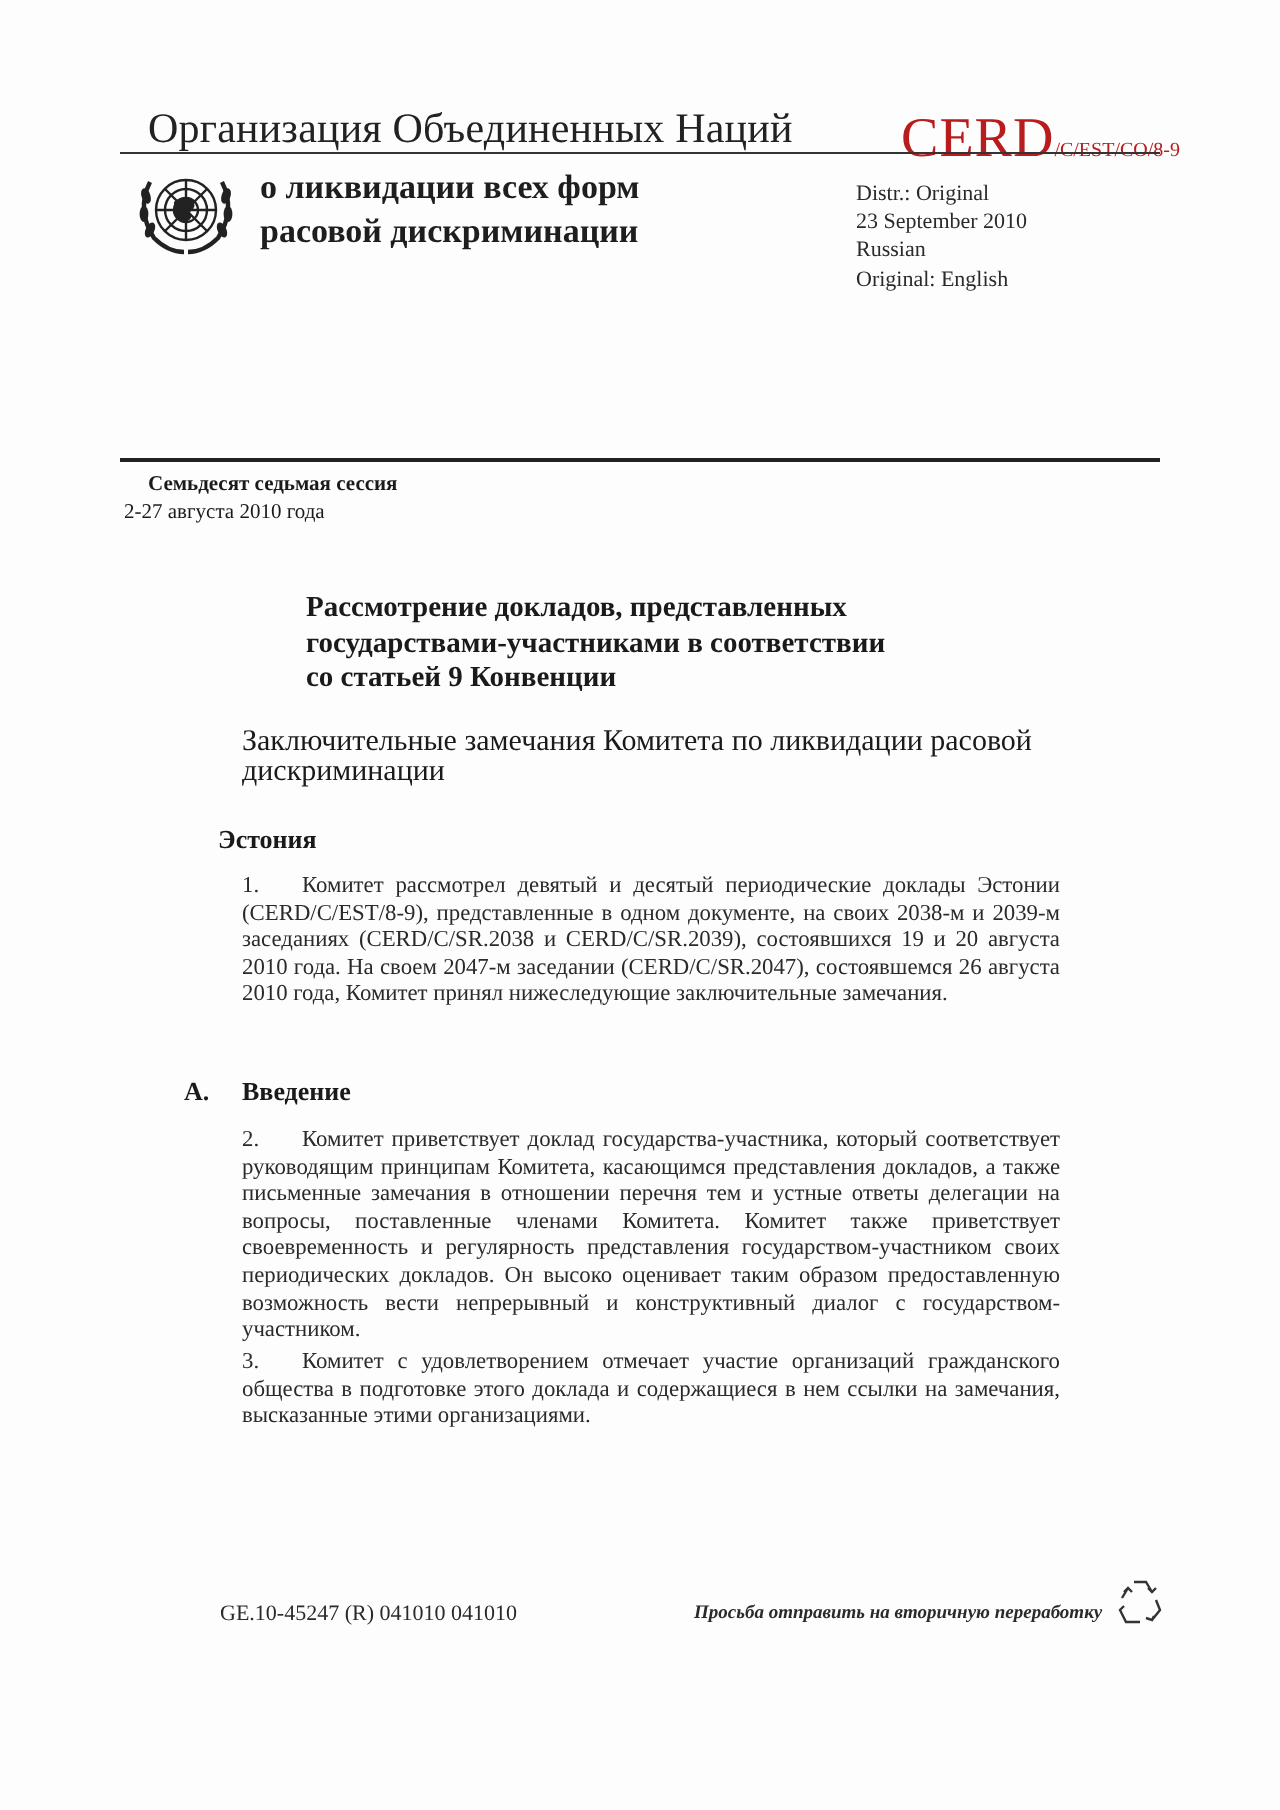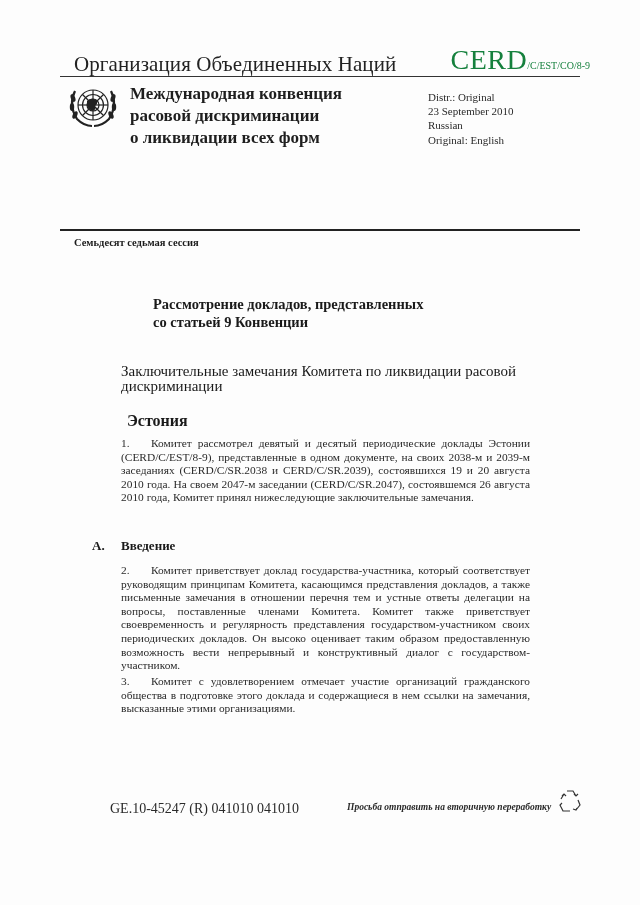--- a/index.html
+++ b/index.html
@@ -1,42 +1,42 @@
 <!DOCTYPE html>
 <html><head>
 <meta charset="utf-8">
 <style>
   html, body { margin: 0; padding: 0; background: #fdfdfd; }
   body { width: 640px; height: 905px; position: relative; overflow: hidden;
          font-family: "Liberation Serif", "DejaVu Serif", serif; color: #1a1a1a; }
   .abs { position: absolute; }
   .org { left: 62px; top: 52px; font-size: 21px; letter-spacing: 0.1px; color: #222; margin-left: 12px; }
-  .symbol { right: 50px; top: 44px; white-space: nowrap; color: #15803d; font-family: Liberation Serif, serif; }
+  .symbol { right: 50px; top: 54px; white-space: nowrap; color: #b91c1c; font-family: Liberation Serif, serif; }
   .symbol .big { font-size: 28px; letter-spacing: 0.5px; }
   .symbol .small { font-size: 10px; }
   .rule-top { left: 60px; top: 76px; width: 520px; height: 0; border-top: 1.3px solid #333; }
   .logo { left: 65px; top: 81px; width: 56px; height: 52px; }
   .conv { left: 130px; top: 83px; font-size: 17px; font-weight: bold; line-height: 22px; color: #1e1e1e; }
   .distr { left: 428px; top: 90px; font-size: 11px; line-height: 14.2px; color: #2a2a2a; }
   .rule-mid { left: 60px; top: 229px; width: 520px; height: 0; border-top: 2px solid #222; }
   .committee { left: 62px; top: 236px; line-height: 13.5px; }
   .committee .c1 { font-size: 12.5px; font-weight: bold; }
   .committee .c2 { font-size: 10.5px; font-weight: bold; margin-left: 12px; }
   .committee .c3 { font-size: 10.5px; }
   .main-title { left: 121px; top: 296px; font-size: 14.5px; font-weight: bold; line-height: 17.5px; margin-left: 32px; }
   .sub-title { left: 121px; top: 364px; width: 410px; font-size: 15px; font-weight: normal; line-height: 15px; }
-  .estonia { left: 127px; top: 412px; font-size: 16px; font-weight: bold; }
+  .estonia { left: 109px; top: 412px; font-size: 13px; font-weight: bold; }
   .para { left: 121px; width: 409px; font-size: 11.4px; line-height: 13.6px; text-align: justify; color: #2a2a2a; }
   .para .num { display: inline-block; width: 30px; }
   .p1 { top: 437px; }
   .secA { left: 92px; top: 538px; font-size: 13px; font-weight: bold; }
   .secA .letter { display: inline-block; width: 29px; }
   .p2 { top: 564px; }
   .p3 { top: 675px; }
-  .footer-id { left: 62px; top: 801px; font-size: 14px; color: #2a2a2a; padding-left: 48px; }
+  .footer-id { left: 62px; top: 801px; font-size: 11px; color: #2a2a2a; padding-left: 48px; }
   .recycle-text { left: 347px; top: 802px; font-size: 9.5px; font-weight: bold; color: #2a2a2a; font-style: italic; }
   .recycle-icon { left: 558px; top: 788px; width: 24px; height: 26px; }
 </style>
 </head>
 <body>
 
 <div class="abs org">Организация Объединенных Наций</div>
 <div class="abs symbol">
   <span class="big">CERD</span><span class="small">/C/EST/CO/8-9</span>
 </div>
@@ -63,40 +63,41 @@
       <ellipse cx="7" cy="26" rx="2.2" ry="4"></ellipse>
       <ellipse cx="10" cy="34" rx="2.2" ry="4" transform="rotate(25 10 34)"></ellipse>
       <ellipse cx="48" cy="17" rx="2.2" ry="4" transform="rotate(20 48 17)"></ellipse>
       <ellipse cx="49" cy="26" rx="2.2" ry="4"></ellipse>
       <ellipse cx="46" cy="34" rx="2.2" ry="4" transform="rotate(-25 46 34)"></ellipse>
     </g>
   </svg>
 </div>
 
 <div class="abs conv">
-  <div>Международная конвенция</div>
+  <div>о ликвидации всех форм</div>
   <div>расовой дискриминации</div>
-  <div>о ликвидации всех форм</div>
 </div>
 
 <div class="abs distr">
   <div>Distr.: Original</div>
   <div>23 September 2010</div>
   <div>Russian</div>
   <div>Original: English</div>
 </div>
 
 <div class="abs rule-mid"></div>
 
 <div class="abs committee">
   <div class="c2">Семьдесят седьмая сессия</div>
+  <div class="c3">2-27 августа 2010 года</div>
 </div>
 
 <div class="abs main-title">
   <div>Рассмотрение докладов, представленных</div>
+  <div>государствами-участниками в соответствии</div>
   <div>со статьей 9 Конвенции</div>
 </div>
 
 <div class="abs sub-title">Заключительные замечания Комитета по ликвидации расовой дискриминации</div>
 
 <div class="abs estonia">Эстония</div>
 
 <div class="abs para p1">
   <span class="num">1.</span><span>Комитет рассмотрел девятый и десятый периодические доклады Эстонии (CERD/C/EST/8-9), представленные в одном документе, на своих 2038-м и 2039-м заседаниях (CERD/C/SR.2038 и CERD/C/SR.2039), состоявшихся 19 и 20 августа 2010 года. На своем 2047-м заседании (CERD/C/SR.2047), состоявшемся 26 августа 2010 года, Комитет принял нижеследующие заключительные замечания.</span>
 </div>

